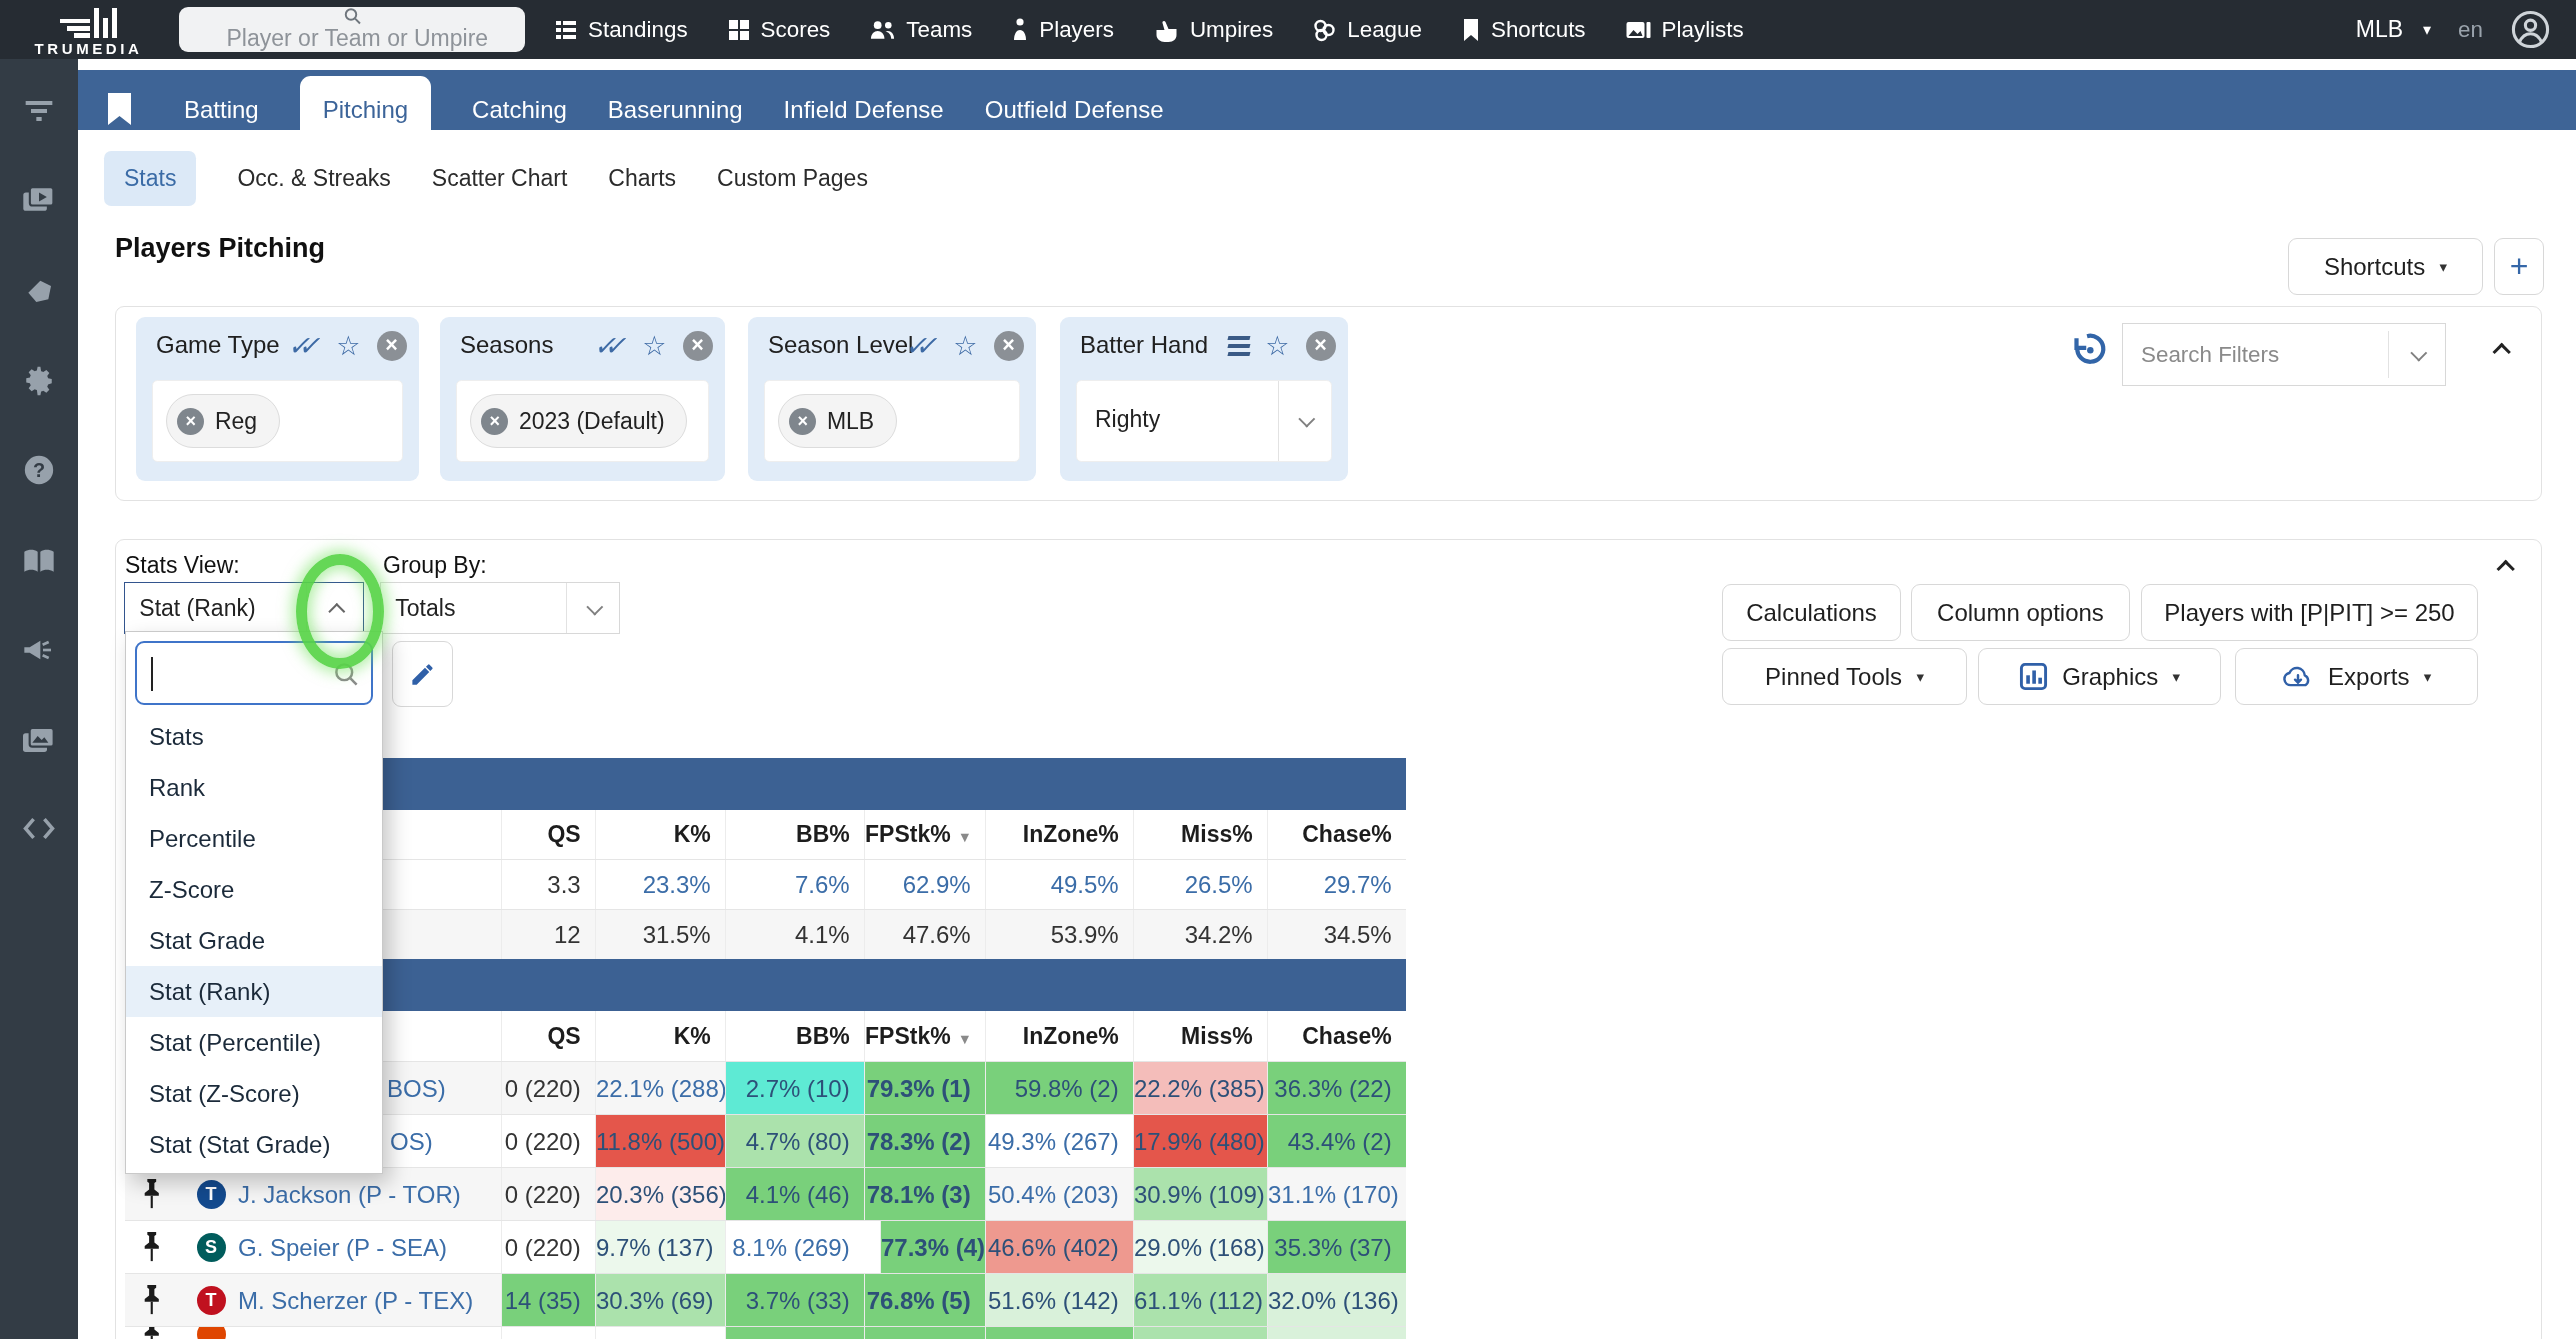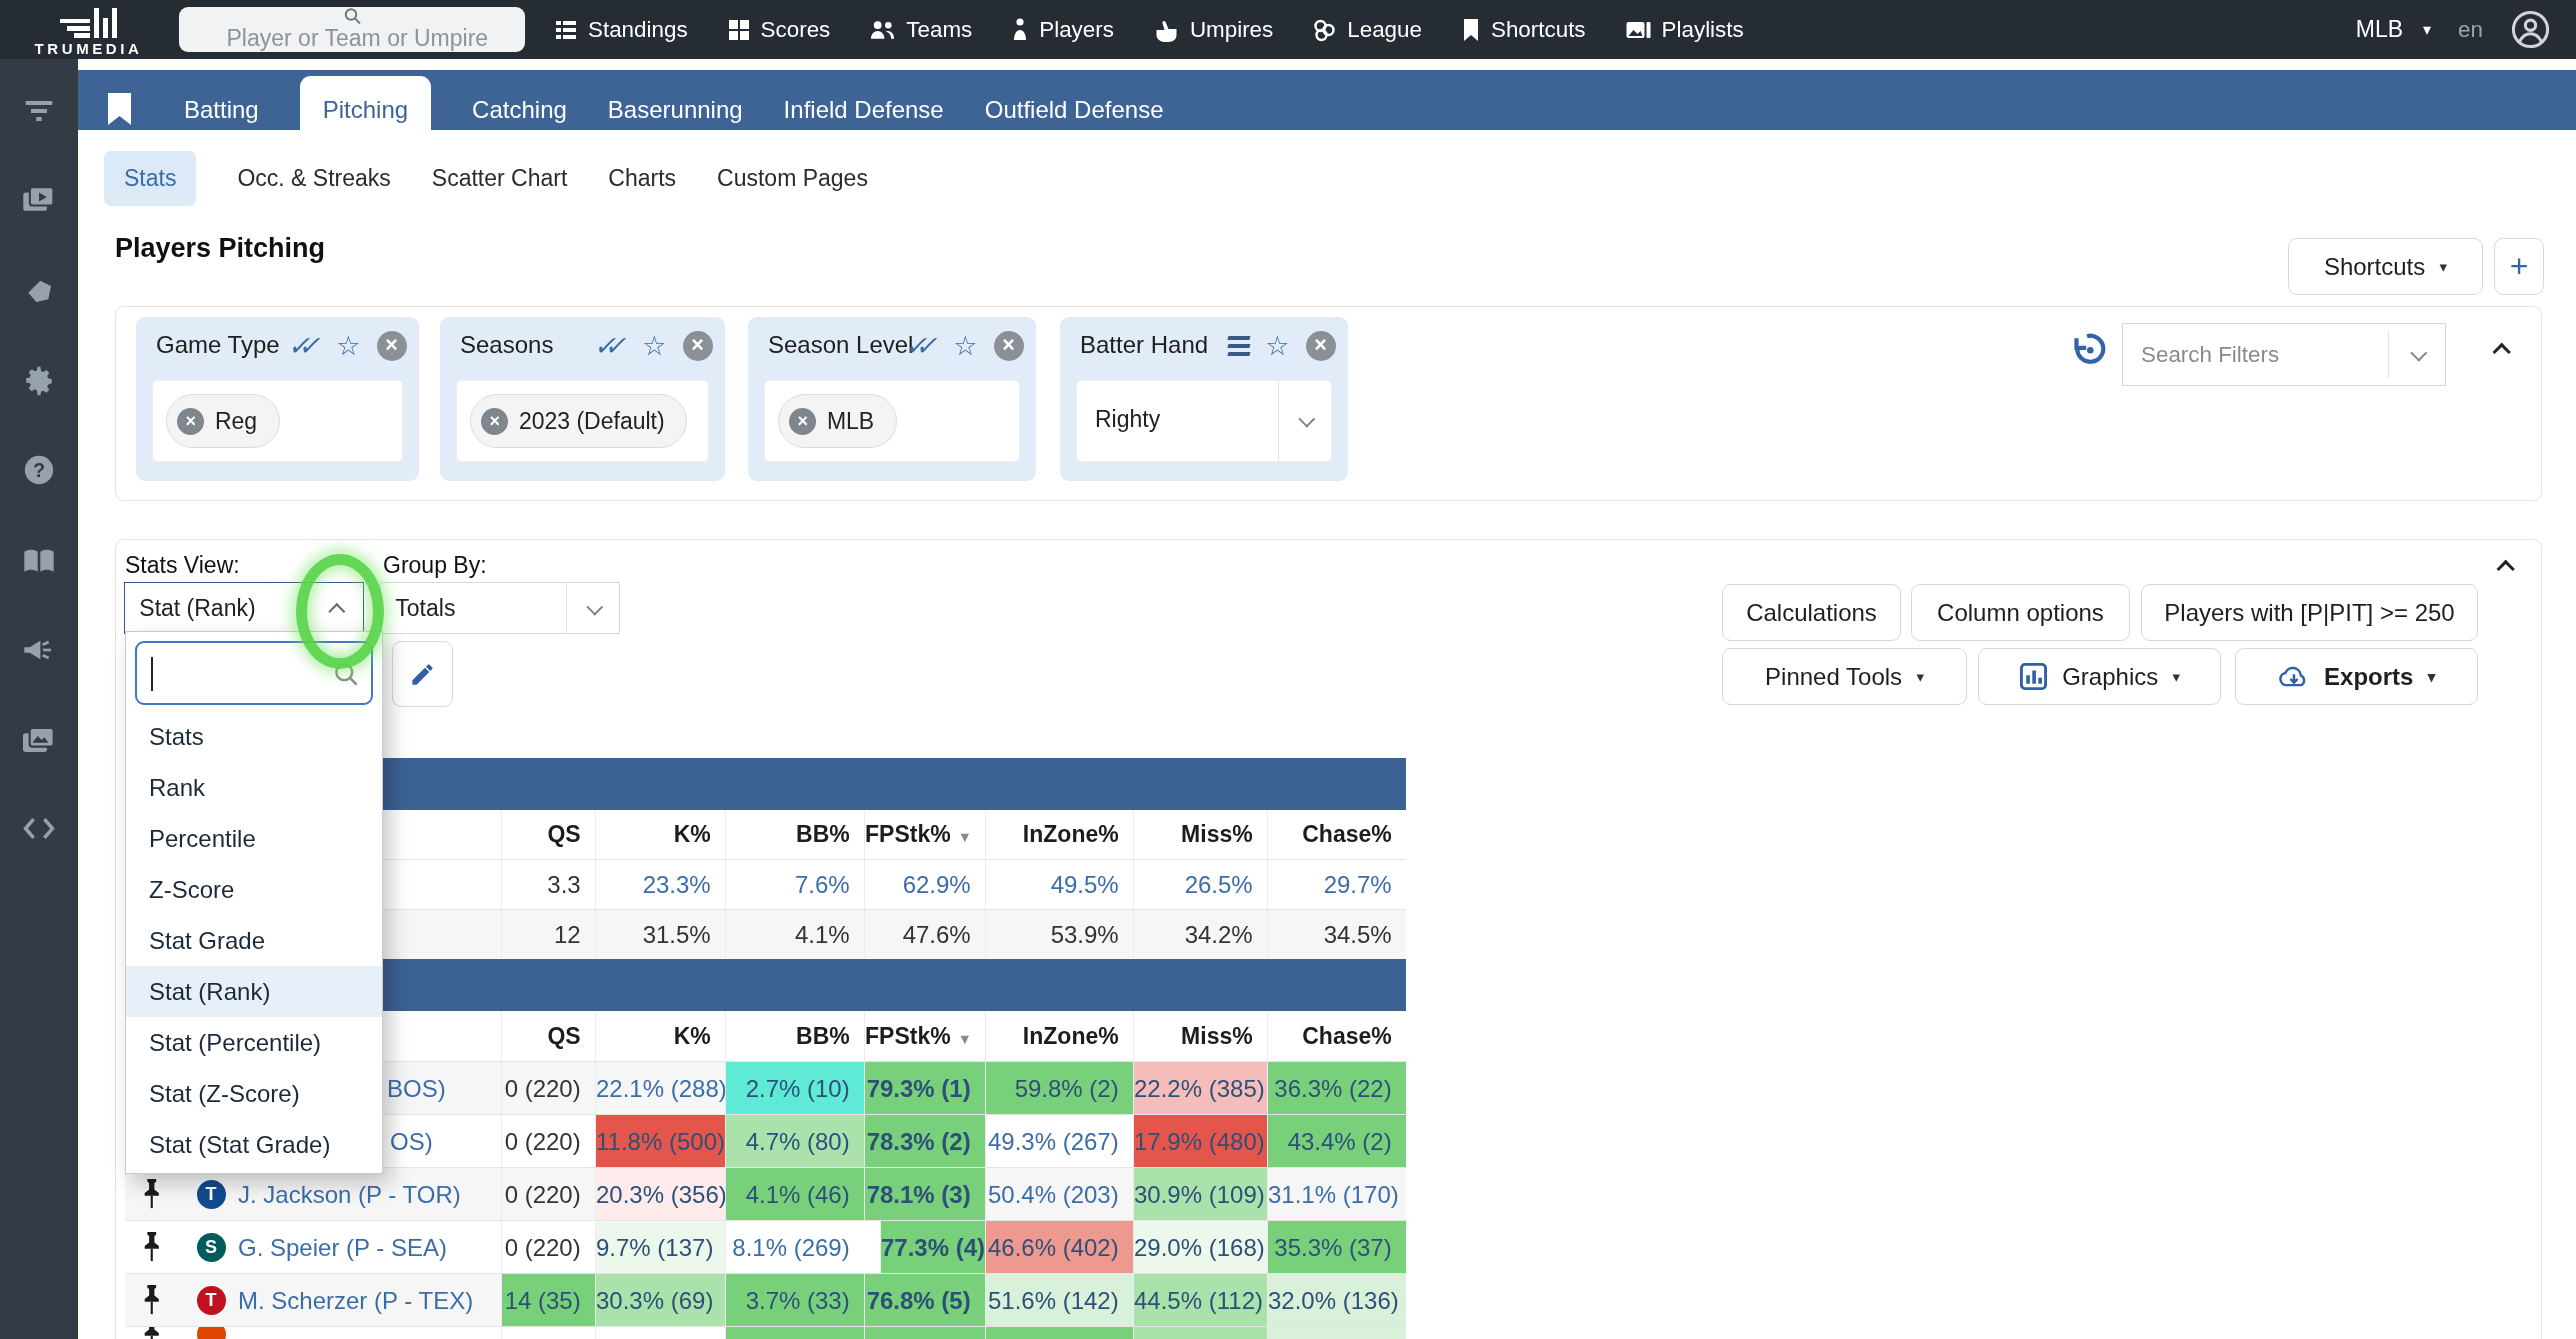--- a/index.html
+++ b/index.html
@@ -408,21 +408,21 @@
   <div class="abs btn" style="left:1978px;top:648px;width:243px;height:57px;">
     <svg width="29" height="29" viewBox="0 0 24 24">
         <rect x="2" y="2" width="20" height="20" rx="3" fill="none" stroke="#3060a8" stroke-width="2.4"></rect>
         <rect x="6" y="11" width="3" height="7" fill="#3060a8"></rect>
         <rect x="11" y="7" width="3" height="11" fill="#3060a8"></rect>
         <rect x="16" y="13" width="3" height="5" fill="#3060a8"></rect>
       </svg>
     <span>Graphics</span>
     <span class="arr">▾</span>
   </div>
-  <div class="abs btn" style="left:2235px;top:648px;width:243px;height:57px;font-weight:bold;">
+  <div class="abs btn" style="left:2235px;top:648px;width:243px;height:57px;">
     <svg width="32" height="27" viewBox="0 0 26 20" fill="none" stroke="#3060a8" stroke-width="2">
         <path d="M7 17a5 5 0 01-1-9.9A6.5 6.5 0 0118.5 9 4.5 4.5 0 0119 17z"></path>
         <path d="M13 9v6m0 0l-2.4-2.4M13 15l2.4-2.4" stroke-linecap="round"></path>
       </svg>
     <span>Exports</span>
     <span class="arr">▾</span>
   </div>
 
   <span class="chev up dark abs" style="left:2499px;top:562px;"></span>
 
@@ -549,21 +549,21 @@
             <rect x="10.8" y="19" width="2.4" height="14"></rect>
           </svg>
         <span class="logo" style="background: rgb(192, 17, 31);">T</span>
         <span class="pname">M. Scherzer (P - TEX)</span>
       </div>
       <div class="c nav" style="background: rgb(121, 208, 123);">14 (35)</div>
       <div class="c nav" style="background: rgb(171, 226, 172);">30.3% (69)</div>
       <div class="c nav" style="background: rgb(121, 208, 123);">3.7% (33)</div>
       <div class="c nav b" style="background: rgb(121, 208, 123);">76.8% (5)</div>
       <div class="c nav" style="background: rgb(217, 241, 218);">51.6% (142)</div>
-      <div class="c nav" style="background: rgb(171, 226, 172);">44.5% (112)</div>
+      <div class="c nav" style="background: rgb(171, 226, 172);">61.1% (112)</div>
       <div class="c nav" style="background: rgb(217, 241, 218);">32.0% (136)</div>
     </div>
 
     <div class="trow prow" style="height:15px;overflow:hidden;">
       <div class="c namec">
         <svg class="pin" width="21.5" height="30" viewBox="0 0 24 34" fill="#1b1b1b">
             <path d="M7 0h10v3l-2 1.5V12l5 4v3H4v-3l5-4V4.5L7 3z"></path>
             <rect x="10.8" y="19" width="2.4" height="14"></rect>
           </svg>
         <span class="logo" style="background: rgb(223, 70, 1);"></span>

